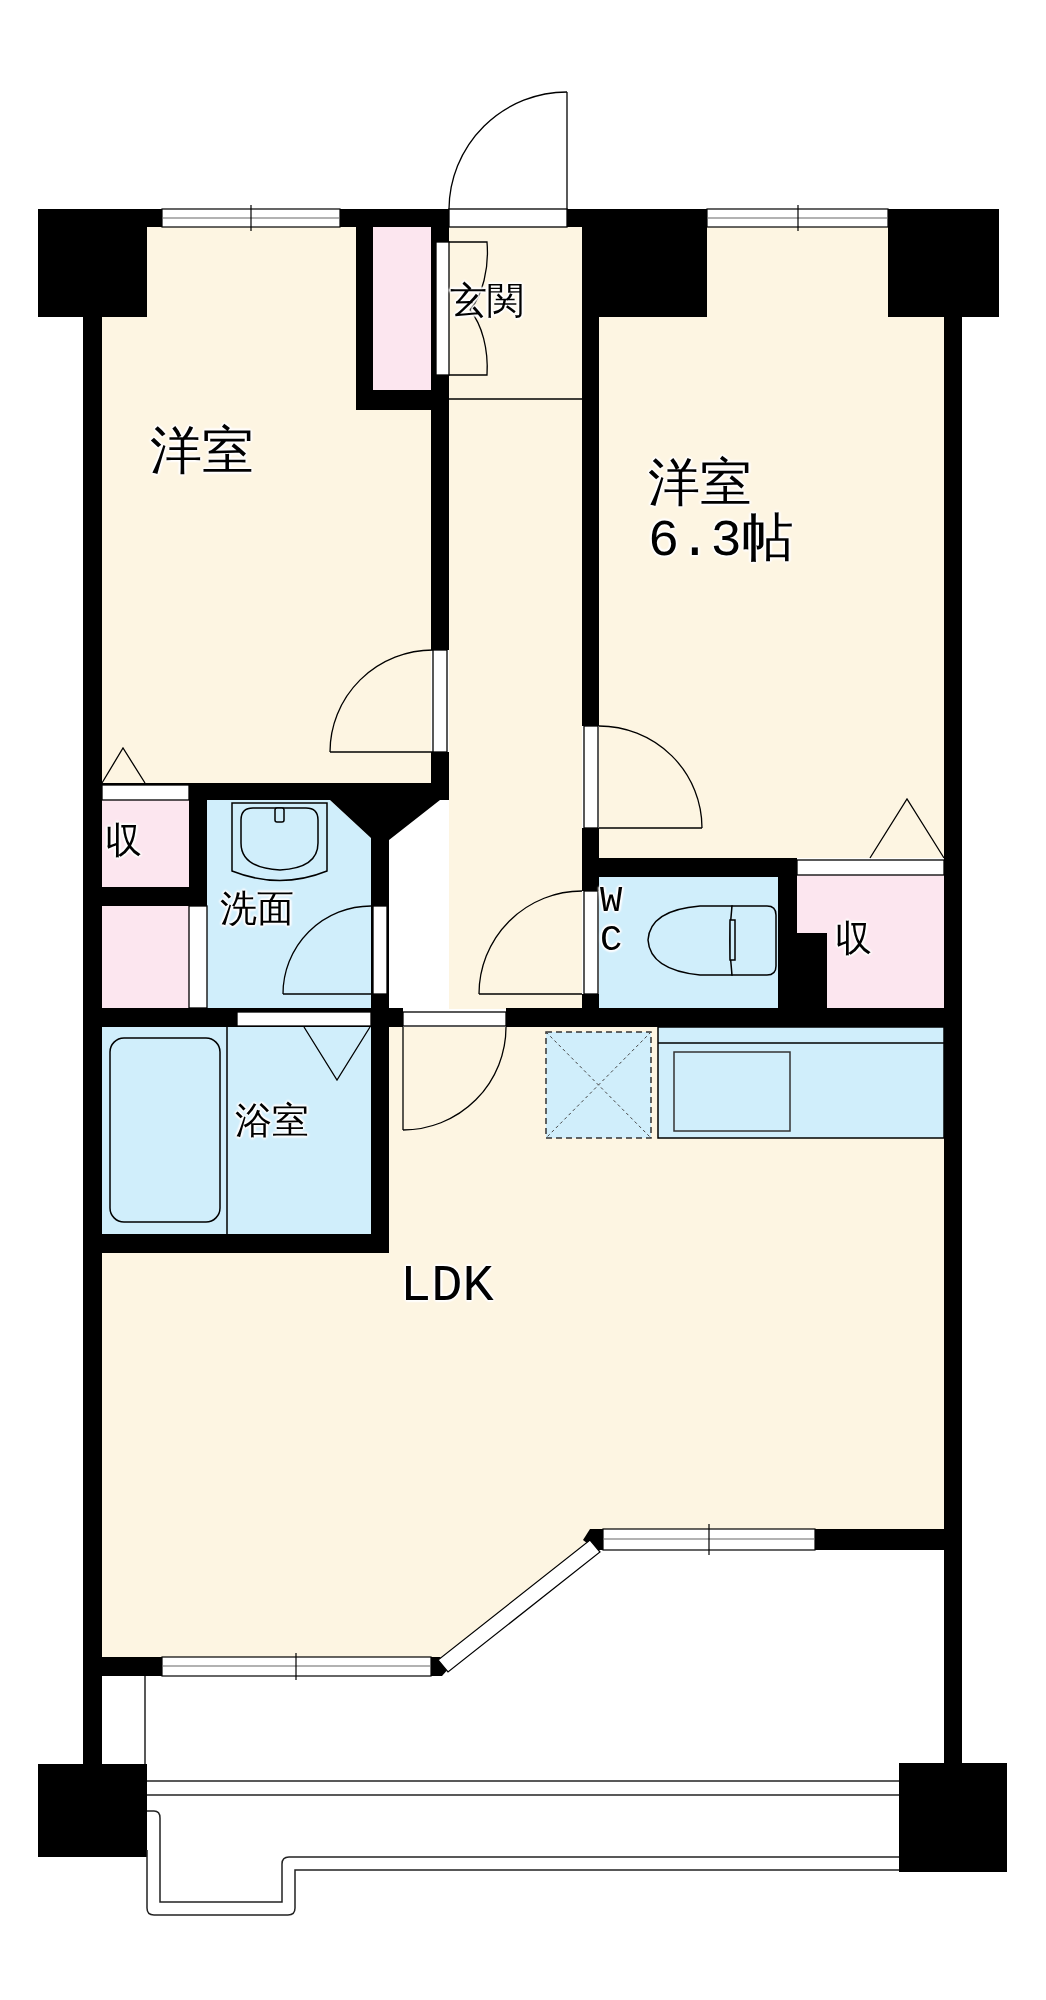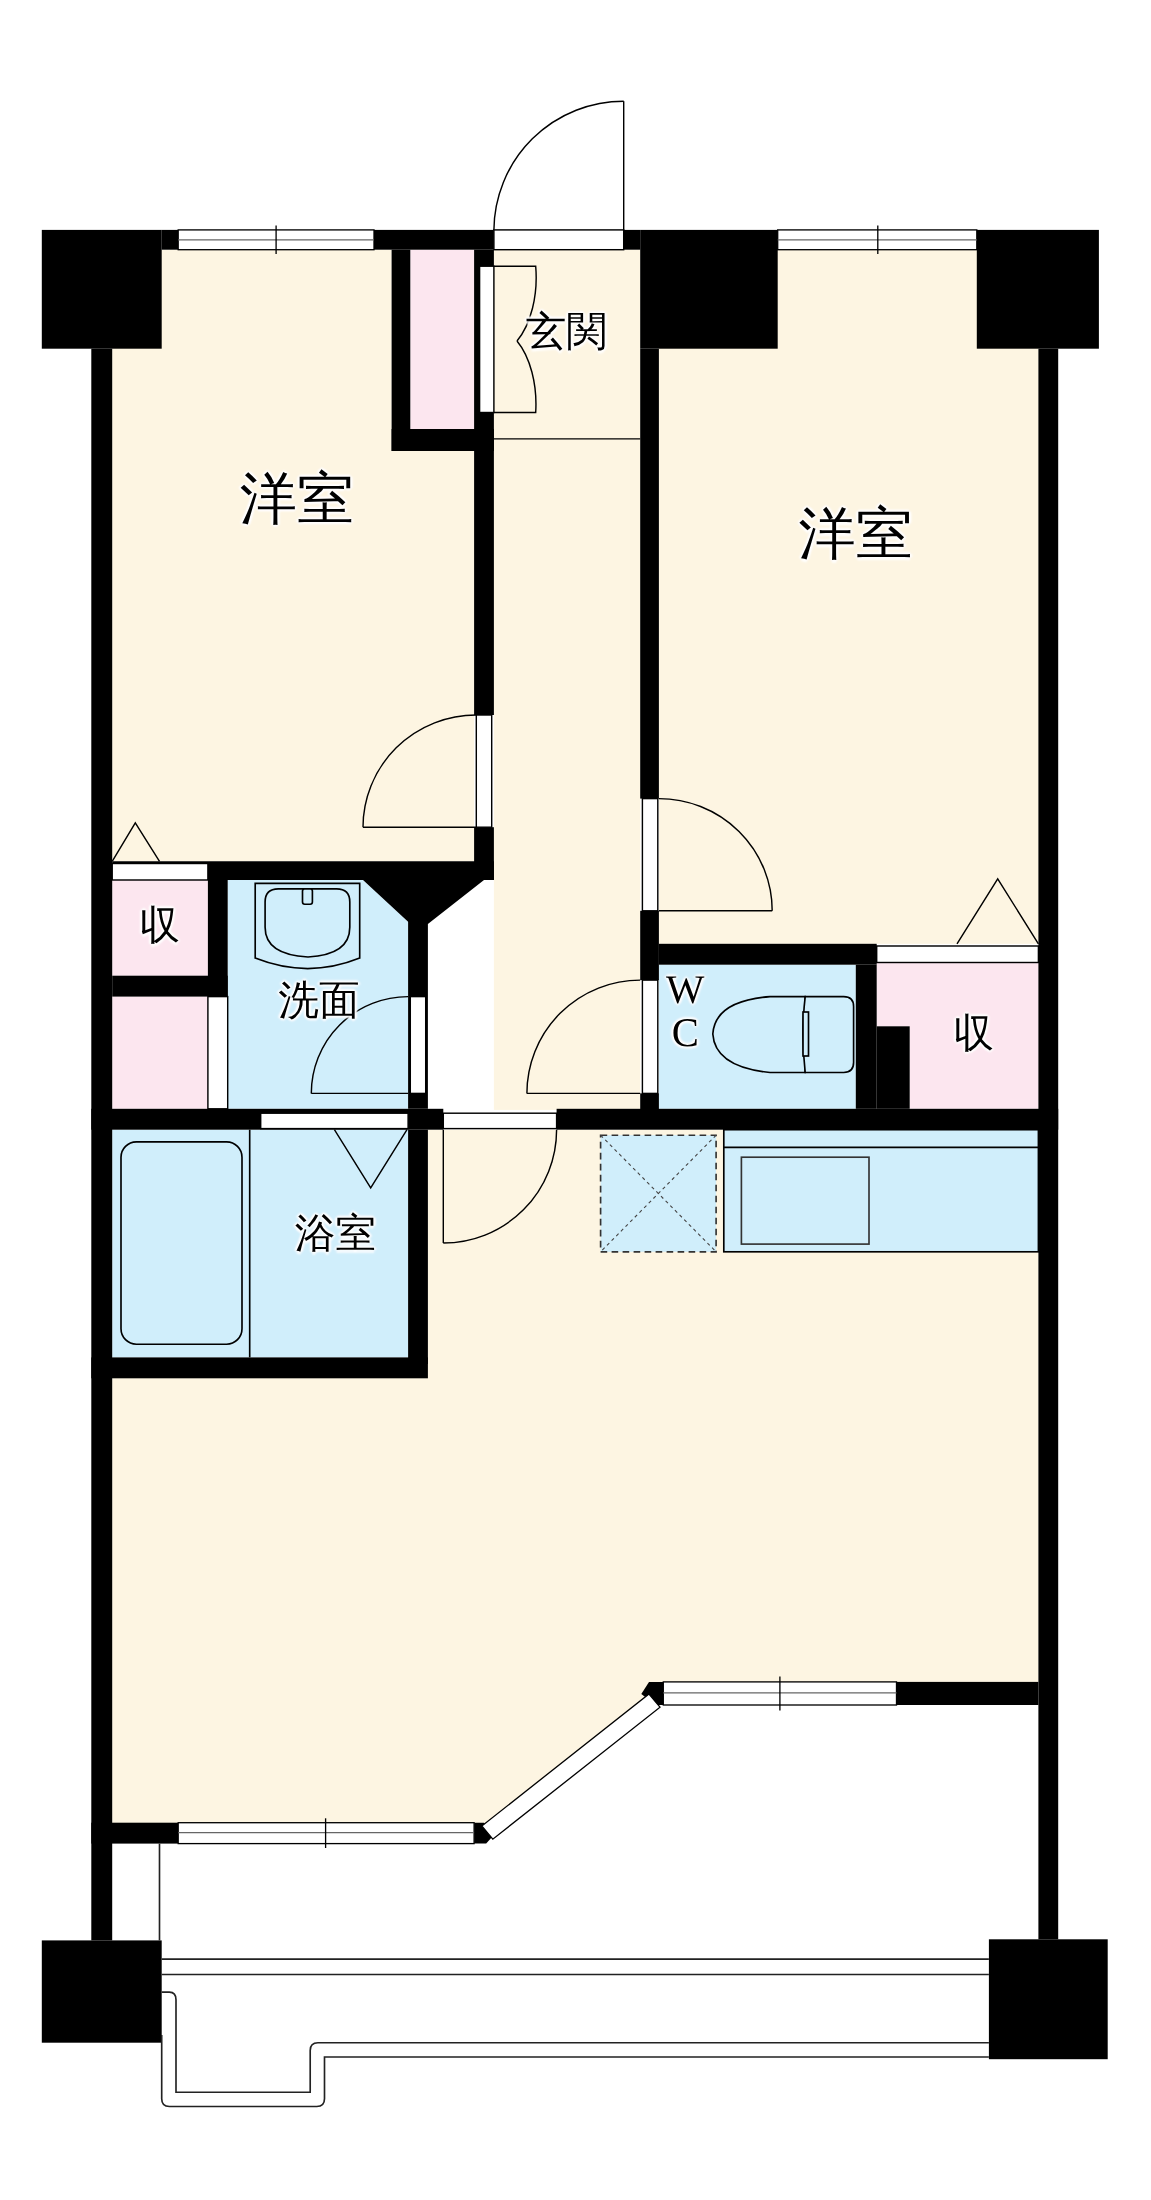--- a/index.html
+++ b/index.html
@@ -1,20 +1,20 @@
 <!DOCTYPE html>
 <html><head>
 <meta charset="utf-8">
 <style>
   html, body { margin: 0; padding: 0; background: #ffffff; }
   body { width: 1046px; height: 2000px; position: relative; overflow: hidden;
          font-family: "DejaVu Sans", "Liberation Sans", sans-serif; }
   #plan { position: absolute; left: 0; top: 0; width: 1046px; height: 2000px; }
-  .lbl { position: absolute; color: #000; text-align: center; line-height: 1.05;
-         font-family: Liberation Serif, serif;
+  .lbl { position: absolute; color: #000; line-height: 1.05;
+         font-family: Liberation Mono, monospace;
          text-shadow: 0 0 3px #fff, 0 0 3px #fff, 2px 0 2px #fff, -2px 0 2px #fff, 0 2px 2px #fff, 0 -2px 2px #fff; }
   .lbl span { display: block; }
   .big { font-size: 52px; }
   .small { font-size: 37px; }
 </style>
 </head>
 <body>
 
 <svg id="plan" viewBox="0 0 1046 2000" xmlns="http://www.w3.org/2000/svg">
 
@@ -217,20 +217,21 @@
     <path d="M147,1850 L147,1908 Q147,1915 154,1915 L288,1915 Q295,1915 295,1908 L295,1870 L899,1870"></path>
   </g>
 </svg>
 
 <div class="lbl big" style="left:150px; top:428px; width:240px;">
   <span>洋室</span>
 </div>
 
 <div class="lbl big" style="left:648px; top:460px; width:260px;">
   <span>洋室</span>
+  <span>6.3帖</span>
 </div>
 
 <div class="lbl small" style="left:450px; top:284px; width:130px;">
   <span>玄関</span>
 </div>
 
 <div class="lbl small" style="left:105px; top:824px; width:80px;">
   <span>収</span>
 </div>
 
@@ -245,13 +246,14 @@
 <div class="lbl small" style="left:235px; top:1104px; width:140px;">
   <span>浴室</span>
 </div>
 
 <div class="lbl small" style="left:600px; top:882px; width:46px; line-height:1.05;">
   <span>W</span>
   <span>C</span>
 </div>
 
 <div class="lbl big" style="left:400px; top:1260px; width:260px;">
+  <span>LDK</span>
 </div>
 
 </body></html>

